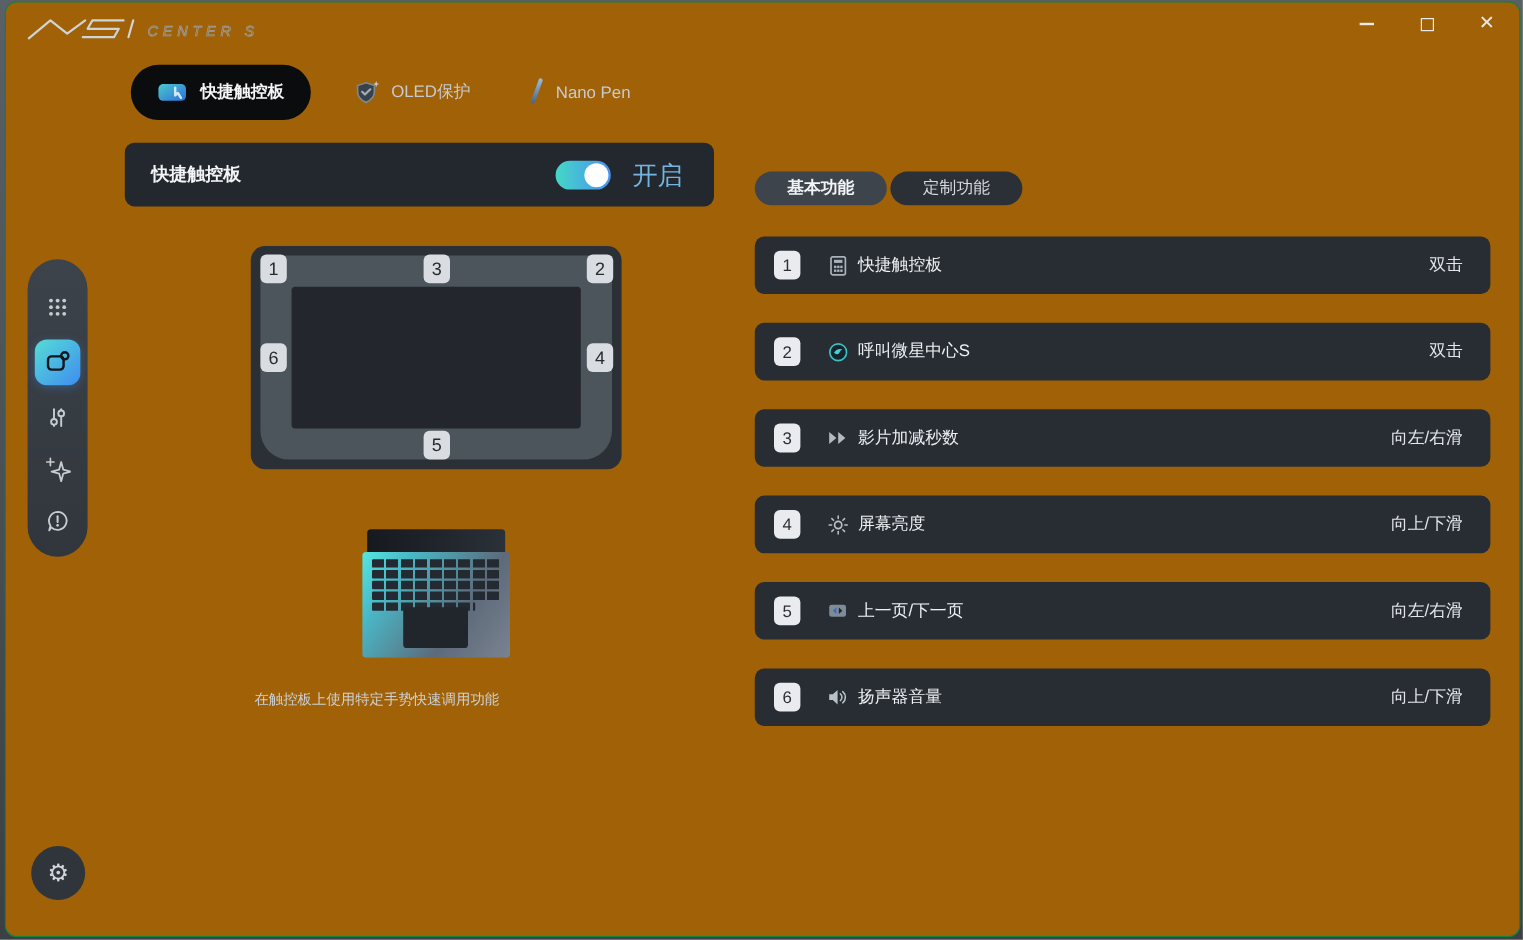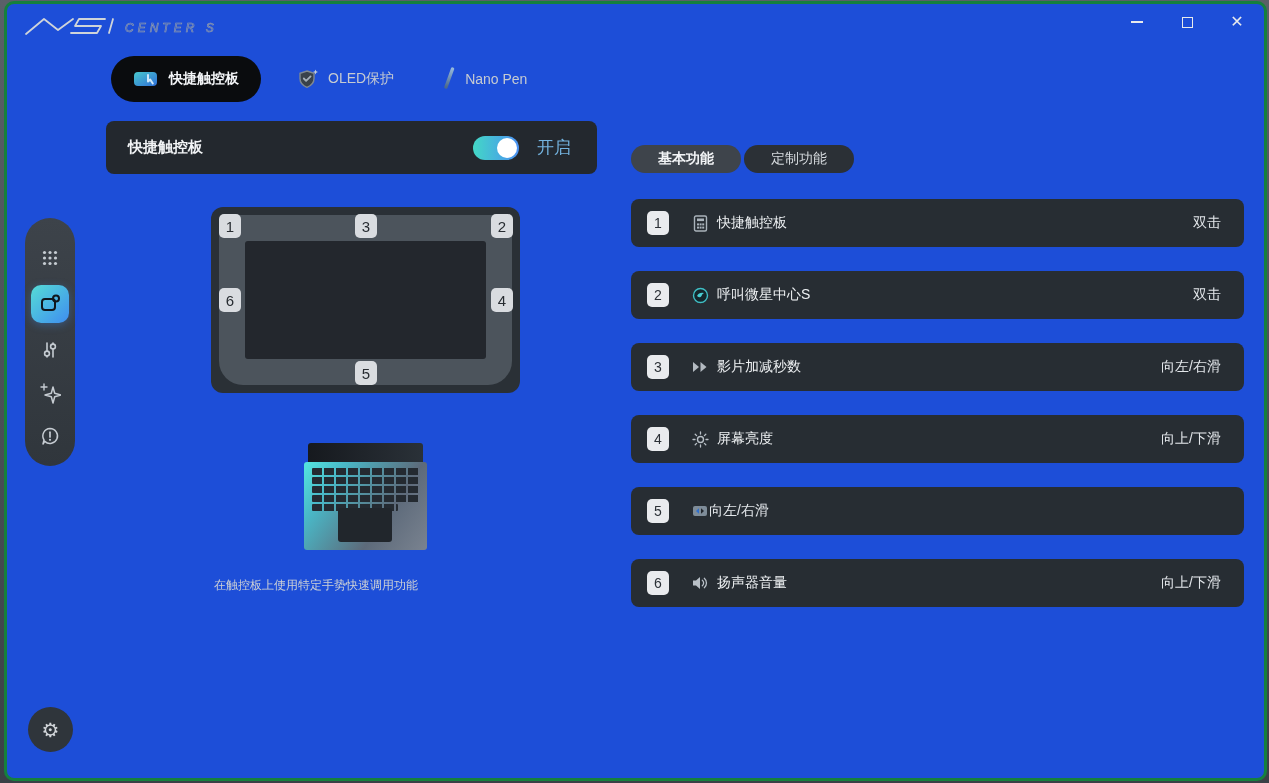--- a/index.html
+++ b/index.html
@@ -4,22 +4,22 @@
 <style>
   * { margin:0; padding:0; box-sizing:border-box; }
   html,body { width:1269px; height:783px; overflow:hidden; }
   body {
     background: linear-gradient(180deg,#5a6068,#3a4046);
     font-family:"Liberation Sans","DejaVu Sans",sans-serif;
     position:relative;
   }
   .window {
     position:absolute; left:4px; top:1px; right:2px; bottom:2px;
-    background:#1d4ed8;
-    border:3px solid #15803d;
+    background:#a16207;
+    border:1px solid #15803d;
     border-radius:10px;
     overflow:hidden;
   }
   
   .logo { position:absolute; left:16px; top:11px; }
   .win-controls {
     position:absolute; right:10px; top:5px;
     display:flex; align-items:center; gap:16px;
   }
   .win-btn {
@@ -69,21 +69,21 @@
   }
   .toggle-panel .t-label { color:#f2f4f6; font-size:15px; font-weight:bold; flex:1; }
   .switch {
     width:46px; height:24px; border-radius:12px; position:relative; cursor:pointer;
     background:linear-gradient(90deg,#43d8c6,#4a90f2);
   }
   .switch .knob {
     position:absolute; top:2px; left:24px; width:20px; height:20px;
     border-radius:50%; background:#ffffff;
   }
-  .t-state { color:#74b4e0; font-size:17px; margin-left:18px; }
+  .t-state { color:#74b4e0; font-size:21px; margin-left:18px; }
   
   .tp-outer {
     position:absolute; left:204px; top:203px; width:309px; height:186px;
     background:#2a3036; border-radius:12px;
   }
   .tp-frame {
     position:absolute; left:8px; top:8px; right:8px; bottom:8px;
     background:#4c545c; border-radius:8px 8px 24px 24px;
   }
   .tp-hole {
@@ -366,20 +366,21 @@
 
   <div class="func-row" style="top:483px;">
     <span class="num">5</span>
     <span class="f-icon">
       <svg width="16" height="14" viewBox="0 0 16 14">
         <rect x="1" y="2" width="14" height="10" rx="2" fill="#7e8c99"></rect>
         <polygon points="7,4.3 4,7 7,9.7" fill="#2d6fce"></polygon>
         <polygon points="9,4.3 12,7 9,9.7" fill="#22272d"></polygon>
       </svg>
     </span>
+    <span class="f-label">上一页/下一页</span>
     <span class="f-gesture">向左/右滑</span>
   </div>
 
   <div class="func-row" style="top:555px;">
     <span class="num">6</span>
     <span class="f-icon">
       <svg width="17" height="14" viewBox="0 0 17 14">
         <polygon points="1,4.6 4,4.6 8,1 8,13 4,9.4 1,9.4" fill="#b9c0c7"></polygon>
         <path d="M10.3 4.2 A 3.6 3.6 0 0 1 10.3 9.8" fill="none" stroke="#b9c0c7" stroke-width="1.3" stroke-linecap="round"></path>
         <path d="M12.3 2.3 A 6.2 6.2 0 0 1 12.3 11.7" fill="none" stroke="#b9c0c7" stroke-width="1.3" stroke-linecap="round"></path>

